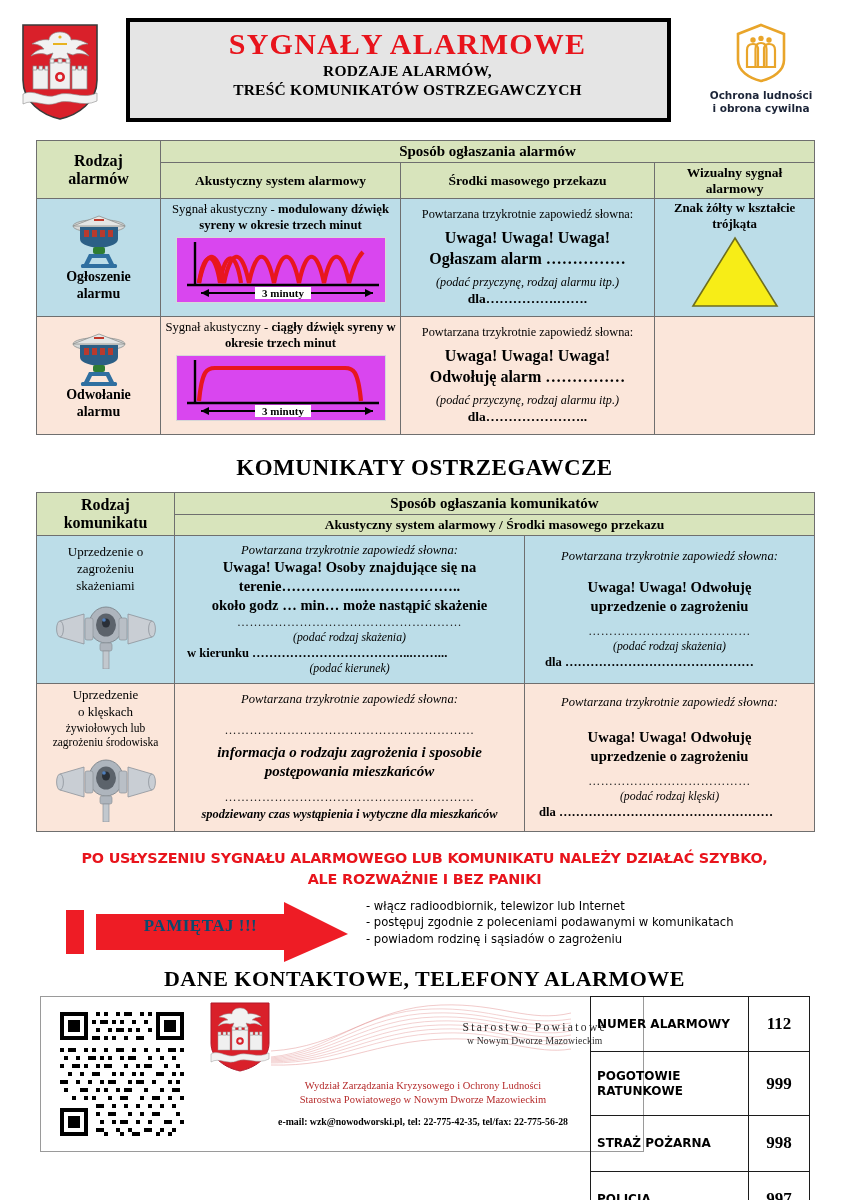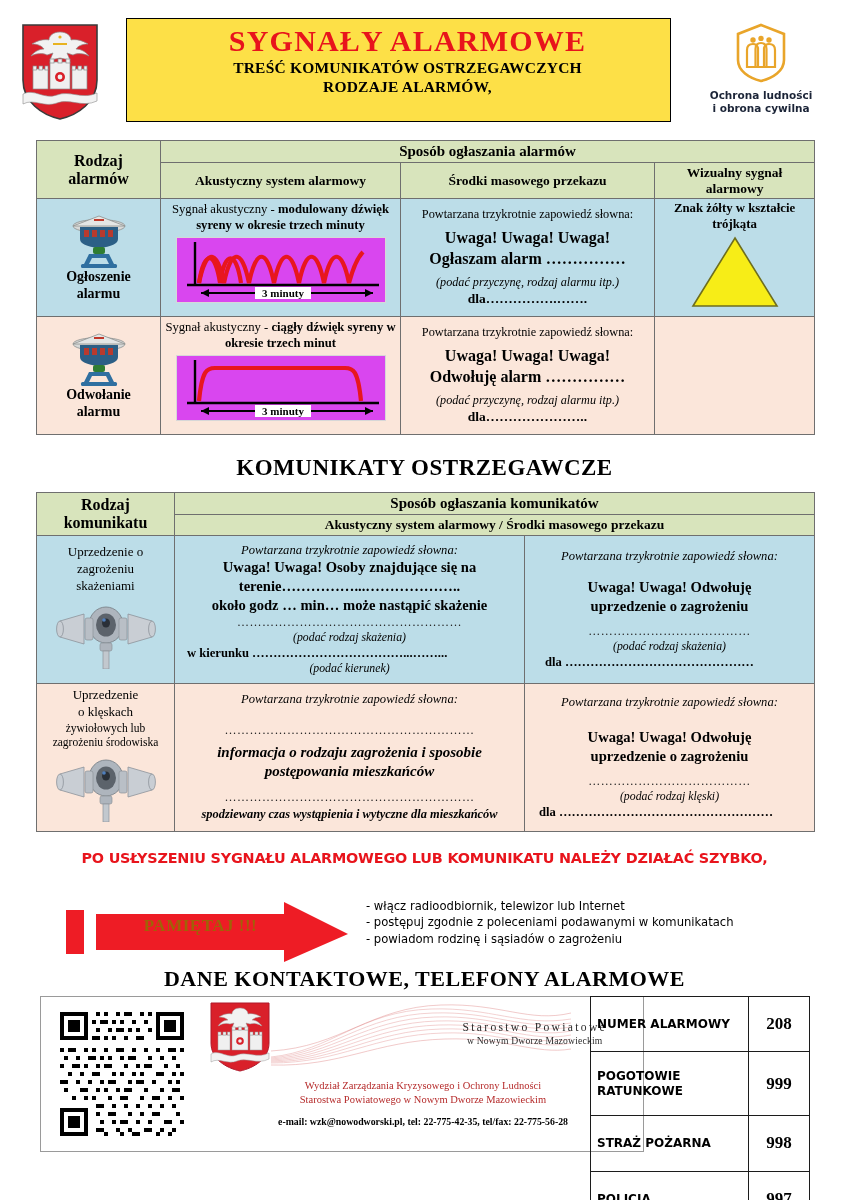--- a/index.html
+++ b/index.html
@@ -10,21 +10,21 @@
   }
   .page{width:849px;height:1200px;position:relative;}
 
   
   .header{
     position:absolute;left:0;top:18px;width:849px;height:115px;
     display:flex;align-items:flex-start;
   }
   .crest-wrap{width:120px;display:flex;justify-content:center;padding-top:4px;}
   .title-box{
-    width:545px;margin-left:6px;background:#fde047;border:1px solid #000000;
+    width:545px;margin-left:6px;background:#e5e5e5;border:4px solid #000000;
     text-align:center;padding:6px 4px 8px 22px;box-sizing:border-box;height:104px;
   }
   .title-main{
     color:#e8141c;font-weight:bold;font-size:30px;letter-spacing:1.2px;
     line-height:1.08;margin-bottom:2px;
   }
   .title-sub{font-weight:bold;font-size:15.5px;line-height:1.22;letter-spacing:.2px;}
   .oc-wrap{
     width:160px;margin-left:10px;display:flex;flex-direction:column;
     align-items:center;padding-top:4px;
@@ -84,21 +84,21 @@
     position:absolute;left:0;top:848px;width:849px;text-align:center;
     color:#e8141c;font-family:"DejaVu Sans", sans-serif;font-weight:bold;
     font-size:14.4px;line-height:1.45;letter-spacing:-.2px;
   }
 
   
   #pamietaj{position:absolute;left:66px;top:900px;width:760px;height:64px;}
   .arrow-wrap{position:absolute;left:0;top:0;width:300px;height:64px;}
   .pam-label{
     position:absolute;left:52px;top:16px;width:165px;text-align:center;
-    color:#a16207;font-weight:bold;font-size:17px;letter-spacing:.5px;
+    color:#0c4a6e;font-weight:bold;font-size:17px;letter-spacing:.5px;
     font-family:"Liberation Serif", serif;z-index:3;
   }
   .tips{
     position:absolute;left:300px;top:-2px;
     font-family:"DejaVu Sans", sans-serif;font-size:11.6px;line-height:1.42;
   }
 
   
   #contact{position:absolute;left:40px;top:996px;width:770px;height:156px;}
   .contact-frame{
@@ -165,22 +165,22 @@
             <rect x="46" y="37" width="4" height="4"></rect>
         </g>
         <circle cx="40" cy="55" r="5" fill="#d9202a"></circle>
         <circle cx="40" cy="55" r="2.4" fill="#f0f0f0"></circle>
         <path d="M3 72 C14 66 24 78 37 73 C50 68 62 78 77 71 L77 79 C62 86 50 76 37 81 C24 86 14 76 3 82 Z" fill="#f2f2f2" stroke="#8c8c8c" stroke-width="0.6"></path>
       </svg>
     </div>
 
     <div class="title-box">
       <div class="title-main">SYGNAŁY ALARMOWE</div>
+      <div class="title-sub">RODZAJE ALARMÓW,</div>
       <div class="title-sub">TREŚĆ KOMUNIKATÓW OSTRZEGAWCZYCH</div>
-      <div class="title-sub">RODZAJE ALARMÓW,</div>
     </div>
 
     <div class="oc-wrap">
       <svg width="60" height="62" viewBox="0 0 60 62">
         <path d="M30 3 L53 12 V38 C53 49 42 56 30 59 C18 56 7 49 7 38 V12 Z" fill="none" stroke="#e9a52a" stroke-width="2.6"></path>
         <circle cx="22" cy="18" r="2.7" fill="#e9a52a"></circle>
         <circle cx="30" cy="16.4" r="2.7" fill="#e9a52a"></circle>
         <circle cx="38" cy="18" r="2.7" fill="#e9a52a"></circle>
         <path d="M16 28 q0-6 6-6 q4 0 5 4 v19 h-11 z" fill="none" stroke="#e9a52a" stroke-width="2.2"></path>
         <path d="M24.5 27 q0-6 5.5-6 q5.5 0 5.5 6 v18 h-11 z" fill="none" stroke="#e9a52a" stroke-width="2.2"></path>
@@ -235,21 +235,21 @@
             <path d="M20 41 h20 l6 12 h-5 l-4 -8 h-14 l-4 8 h-5 z" fill="#2f6fa0"></path>
             <rect x="12" y="51" width="36" height="4" rx="1.5" fill="#2f6fa0"></rect>
           </svg>
         </div>
         <div>Ogłoszenie</div>
         <div>alarmu</div>
       </td>
 
       <td>
         <div class="acoustic">
-          <span>Sygnał akustyczny - </span><b>modulowany dźwięk syreny w okresie trzech minuty</b>
+          <span>Sygnał akustyczny - </span><b>modulowany dźwięk syreny w okresie trzech minut</b>
         </div>
         <div class="wavebox" style="width:208px;height:64px;">
           <svg width="208" height="64" viewBox="0 0 208 64">
             <line x1="18" y1="4" x2="18" y2="47" stroke="#000" stroke-width="2.4"></line>
             <line x1="10" y1="47" x2="202" y2="47" stroke="#000" stroke-width="2.4"></line>
             <path d="M22 45 C27 12 38 12 43 45 C48 12 59 12 64 45" fill="none" stroke="#e8161f" stroke-width="4.2" transform="translate(0,0)"></path>
             <path d="M22 45 C29 10 40 10 47 45 C54 10 65 10 72 45 C79 10 90 10 97 45 C104 10 115 10 122 45 C129 10 140 10 147 45 C154 10 165 10 172 45 C176 30 180 20 186 14" fill="none" stroke="#e8161f" stroke-width="4.2"></path>
             <g stroke="#000" stroke-width="2">
               <line x1="24" y1="55" x2="196" y2="55"></line>
             </g>
@@ -438,20 +438,21 @@
         <div class="k-dots" style="margin-top:8px">…………………………………</div>
         <div class="k-note">(podać rodzaj klęski)</div>
         <div class="k-bold-line" style="text-align:left;padding-left:10px">dla ……………………………………………</div>
       </td>
     </tr>
   </tbody>
     </table>
 
   <div id="warn">
     <div>PO USŁYSZENIU SYGNAŁU ALARMOWEGO LUB KOMUNIKATU NALEŻY DZIAŁAĆ SZYBKO,</div>
+    <div>ALE ROZWAŻNIE I BEZ PANIKI</div>
   </div>
 
   <div id="pamietaj">
     <div class="arrow-wrap">
       <svg width="300" height="64" viewBox="0 0 300 64">
         <rect x="0" y="10" width="18" height="44" fill="#ee1c25"></rect>
         <path d="M30 14 H218 V2 L282 34 L218 62 V50 H30 Z" fill="#ee1c25"></path>
       </svg>
     </div>
     <div class="pam-label">PAMIĘTAJ !!!</div>
@@ -657,21 +658,21 @@
           <div>Starostwa Powiatowego w Nowym Dworze Mazowieckim</div>
         </div>
         <div class="sps-mail">e-mail: wzk@nowodworski.pl, tel: 22-775-42-35, tel/fax: 22-775-56-28</div>
       </div>
     </div>
 
     <table id="phones">
       <tbody>
           <tr>
         <td>NUMER ALARMOWY</td>
-        <td class="num">208</td>
+        <td class="num">112</td>
       </tr>
       <tr>
         <td>POGOTOWIE RATUNKOWE</td>
         <td class="num">999</td>
       </tr>
       <tr>
         <td>STRAŻ POŻARNA</td>
         <td class="num">998</td>
       </tr>
       <tr>

